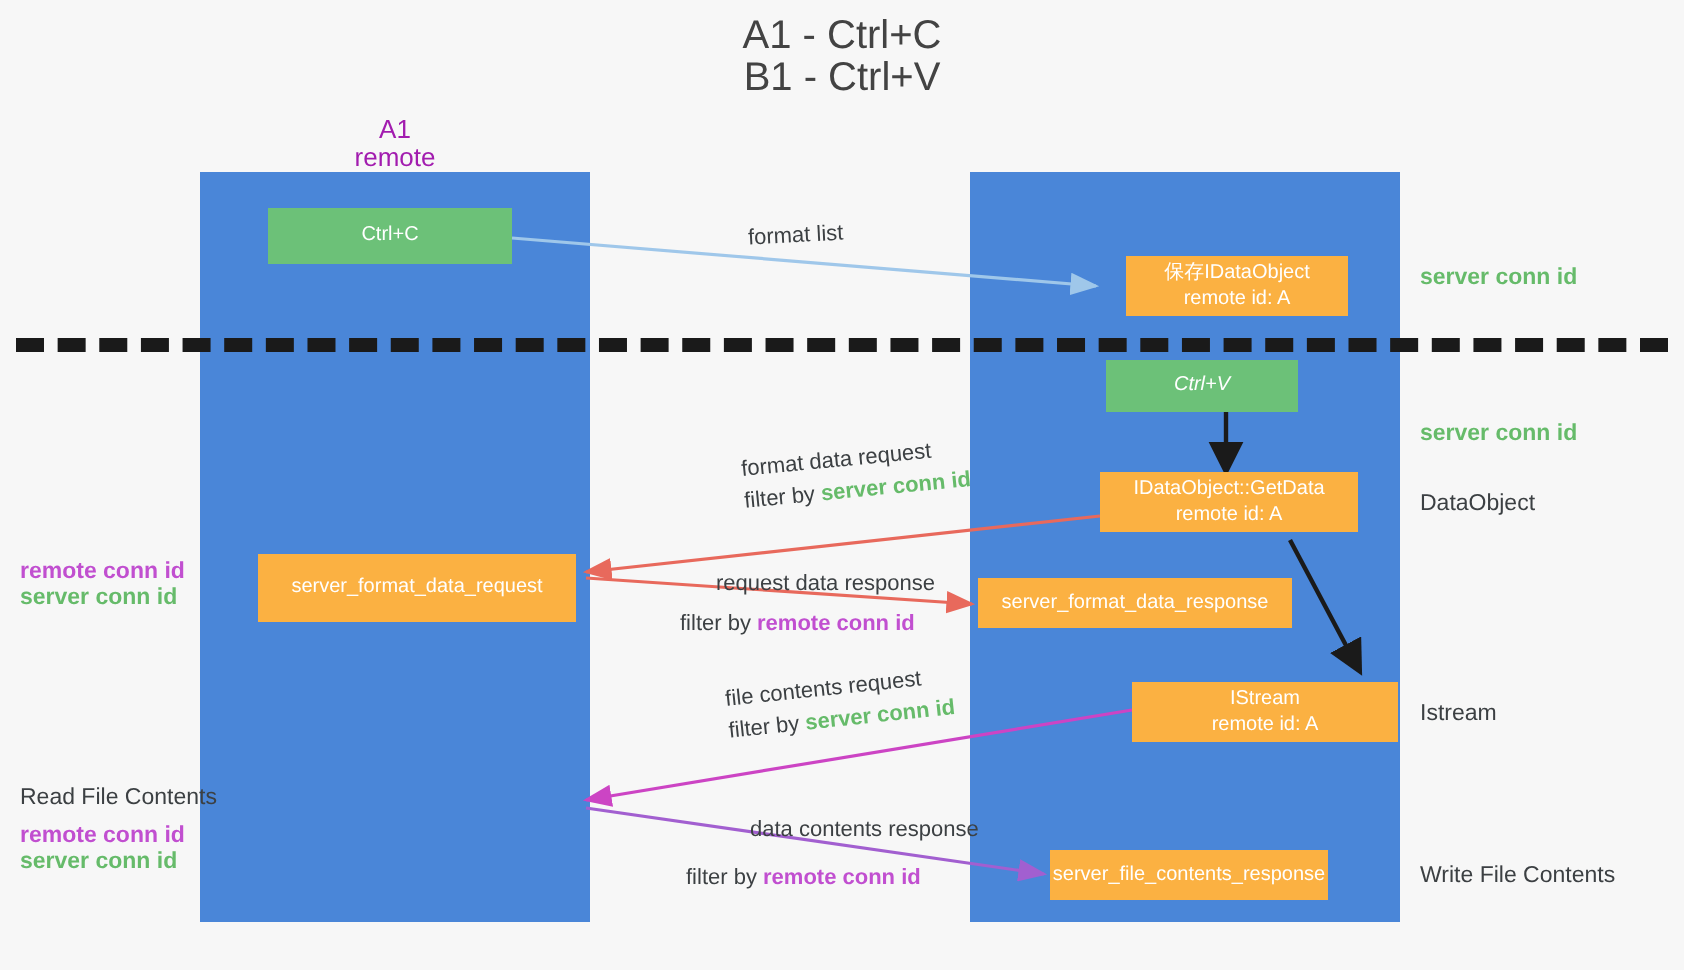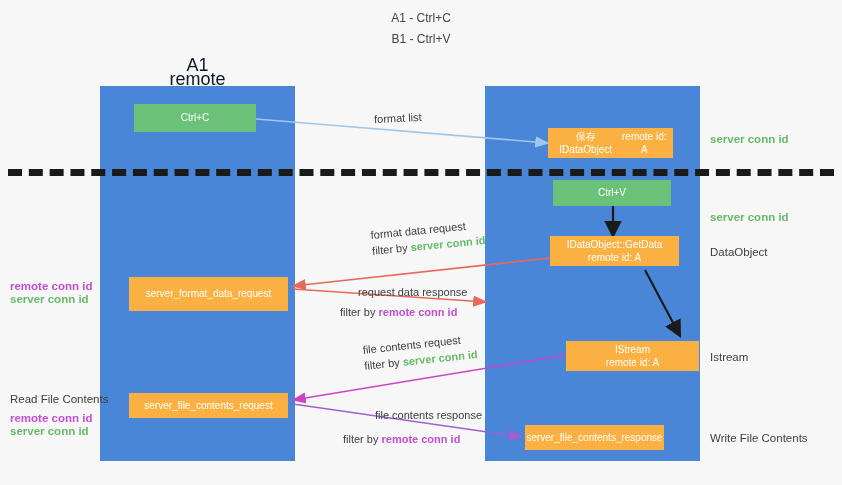--- a/index.html
+++ b/index.html
@@ -10,26 +10,26 @@
     position:relative;
     overflow:hidden;
     color:#3c4043;
   }
   #stage{position:absolute;left:0;top:0;width:842px;height:485px;}
   .abs{position:absolute;}
 
   
   .title{
     left:0;top:8px;width:842px;text-align:center;
-    font-size:12px;line-height:21px;color:#434343;
+    font-size:20px;line-height:21px;color:#434343;
   }
 
   
   .lane-head{
-    text-align:center;font-size:18px;line-height:14px;color:#0f172a;
+    text-align:center;font-size:13px;line-height:14px;color:#a21caf;
   }
 
   
   .lane{background:#4a86d8;}
 
   
   .dashline{
     height:0;border-top:7px dashed #1a1a1a;
   }
 
@@ -111,47 +111,47 @@
 
     <line x1="293" y1="404" x2="522" y2="437" stroke="#a25fd0" stroke-width="1.6" marker-end="url(#mk-purple)"></line>
   </svg>
 
   <div class="abs dashline" style="left:8px;top:169px;width:826px;"></div>
 
   <div class="abs node green" style="left:134px;top:104px;width:122px;height:28px;">
     <span>Ctrl+C</span>
   </div>
 
-  <div class="abs node orange" style="left:548px;top:128px;width:125px;height:30px;flex-direction:row;">
+  <div class="abs node orange" style="left:563px;top:128px;width:111px;height:30px;flex-direction:column;">
     <span>保存IDataObject</span>
     <span>remote id: A</span>
   </div>
 
-  <div class="abs node green" style="left:553px;top:180px;width:118px;height:26px;">
+  <div class="abs node green" style="left:553px;top:180px;width:96px;height:26px;font-style:italic;">
     <span>Ctrl+V</span>
   </div>
 
   <div class="abs node orange" style="left:550px;top:236px;width:129px;height:30px;flex-direction:column;">
     <span>IDataObject::GetData</span>
     <span>remote id: A</span>
   </div>
 
   <div class="abs node orange" style="left:129px;top:277px;width:159px;height:34px;">
     <span>server_format_data_request</span>
   </div>
 
+  <div class="abs node orange" style="left:489px;top:289px;width:157px;height:25px;">
+    <span>server_format_data_response</span>
+  </div>
 
   <div class="abs node orange" style="left:566px;top:341px;width:133px;height:30px;flex-direction:column;">
     <span>IStream</span>
     <span>remote id: A</span>
   </div>
 
-  <div class="abs node orange" style="left:129px;top:393px;width:159px;height:25px;">
-    <span>server_file_contents_request</span>
-  </div>
 
   <div class="abs node orange" style="left:525px;top:425px;width:139px;height:25px;">
     <span>server_file_contents_response</span>
   </div>
 
   <div class="abs edgelabel" style="left:374px;top:111px;transform:rotate(-3deg);">
     <span>format list</span>
   </div>
 
   <div class="abs edgelabel" style="left:370px;top:228px;transform:rotate(-5.5deg);transform-origin:left top;">
@@ -169,21 +169,21 @@
   </div>
 
   <div class="abs edgelabel" style="left:362px;top:343px;transform:rotate(-6deg);transform-origin:left top;">
     <div>file contents request</div>
     <div style="margin-top:2px;">
       <span>filter by </span><span class="green-txt">server conn id</span>
     </div>
   </div>
 
   <div class="abs edgelabel" style="left:375px;top:408px;">
-    <div>file contents response</div>
+    <div>data contents response</div>
     <div style="margin-top:10px;margin-left:-32px;">
       <span>filter by </span><span class="purple-txt">remote conn id</span>
     </div>
   </div>
 
   <div class="abs side green-txt" style="left:710px;top:132px;">server conn id</div>
 
   <div class="abs side green-txt" style="left:710px;top:210px;">server conn id</div>
 
   <div class="abs side dark" style="left:710px;top:245px;">DataObject</div>

